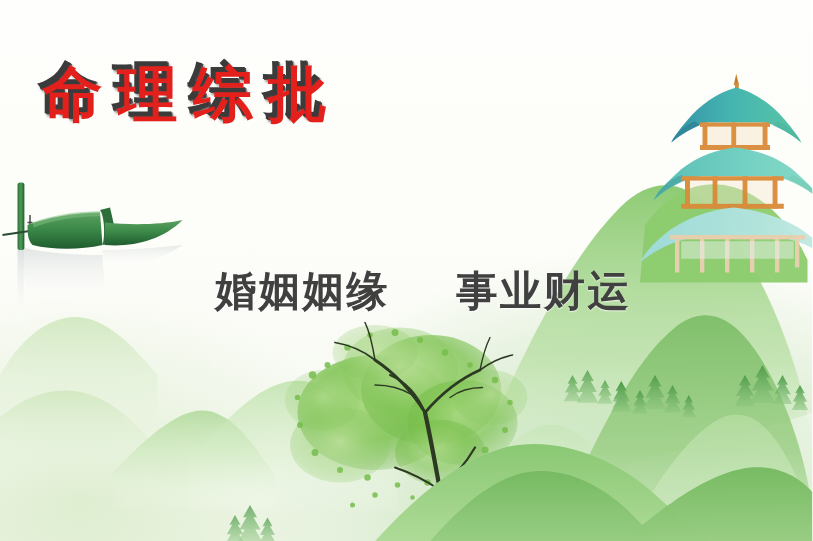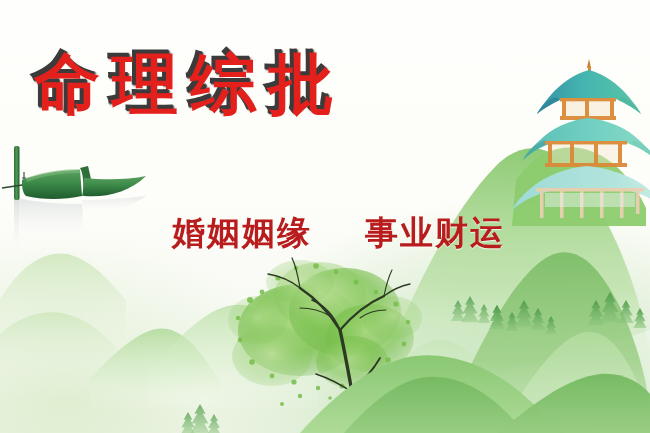--- a/index.html
+++ b/index.html
@@ -37,41 +37,41 @@
     height: 433px;
     overflow: visible;
   }
 
   
   .headline {
     position: absolute;
     left: 34px;
     top: 52px;
     font-family: "DejaVu Sans", "Liberation Sans", sans-serif;
-    font-size: 66px;
+    font-size: 48px;
     font-weight: bold;
     letter-spacing: 12px;
     line-height: 1;
     color: #e3201b;
     text-shadow:
       -4px -4px 0 #3b3b3b,
       -3px -3px 0 #4a4a4a,
       -2px -2px 2px rgba(40,40,40,0.55);
     white-space: nowrap;
     z-index: 40;
   }
 
   
   .sub {
     position: absolute;
     font-family: "DejaVu Sans", "Liberation Sans", sans-serif;
     font-size: 33px;
     font-weight: bold;
     letter-spacing: 2px;
-    color: #b91c1c;
+    color: #404040;
     white-space: nowrap;
     z-index: 40;
     text-shadow: 0 1px 1px rgba(255,255,255,0.8);
   }
   .sub-1 { left: 172px; top: 211px; }
   .sub-2 { left: 172px; top: 268px; }
   .sub .gap { display: inline-block; width: 26px; }
 </style>
 </head>
 <body>

